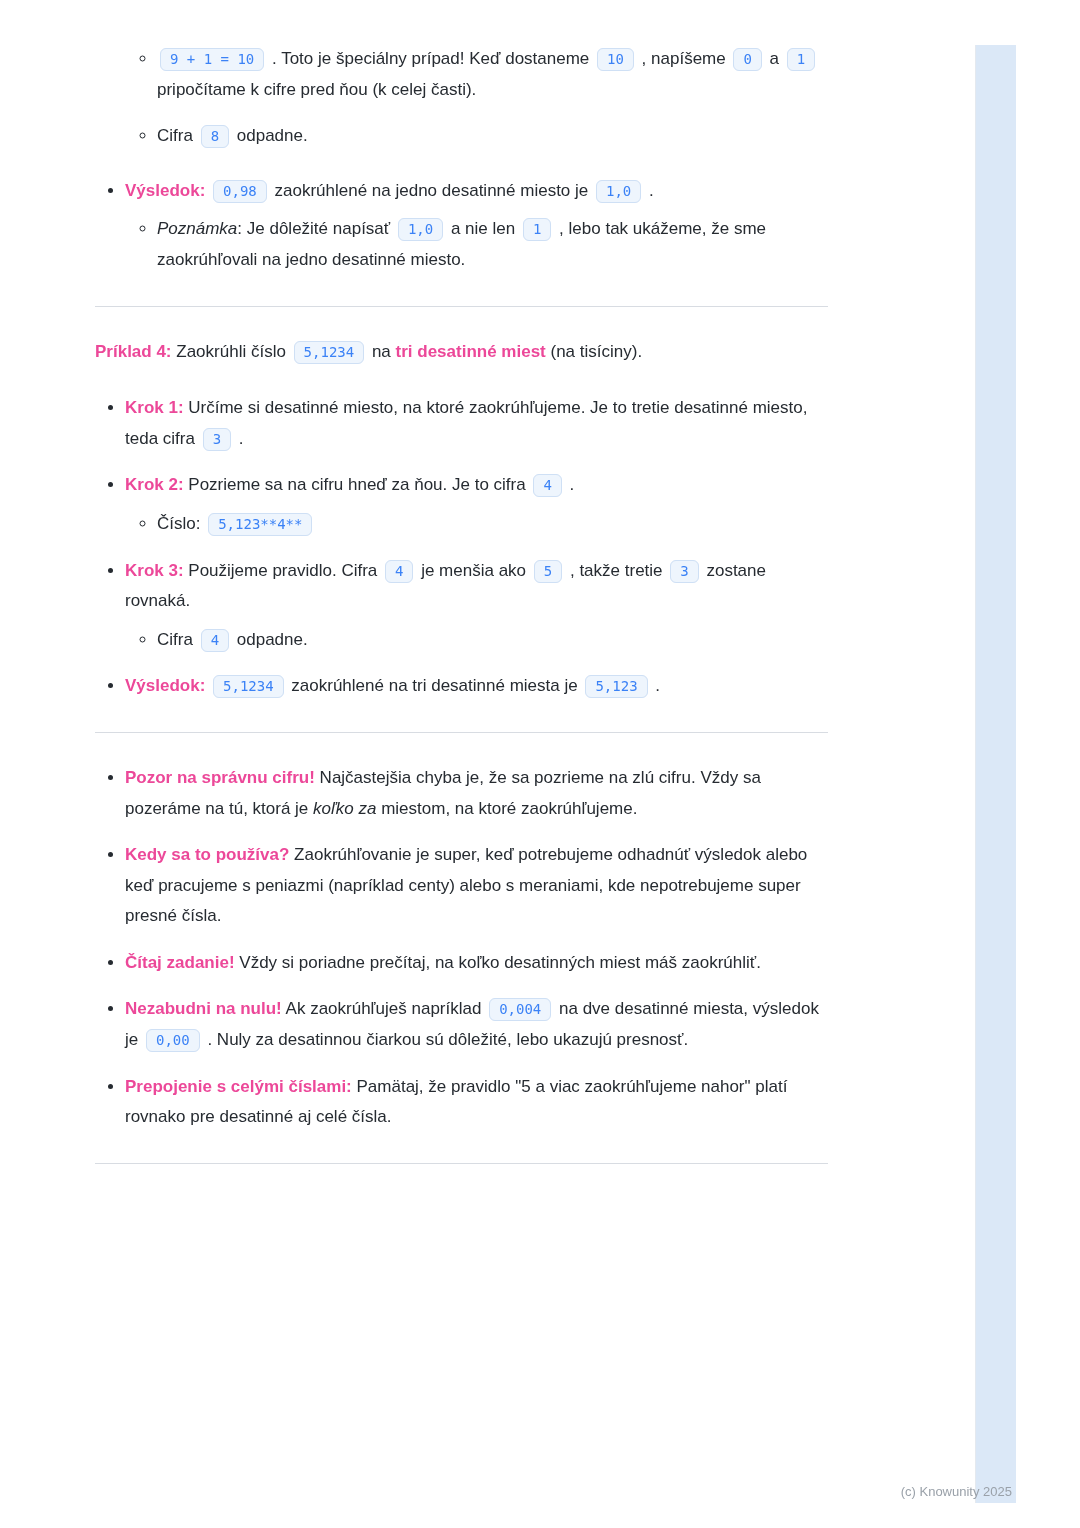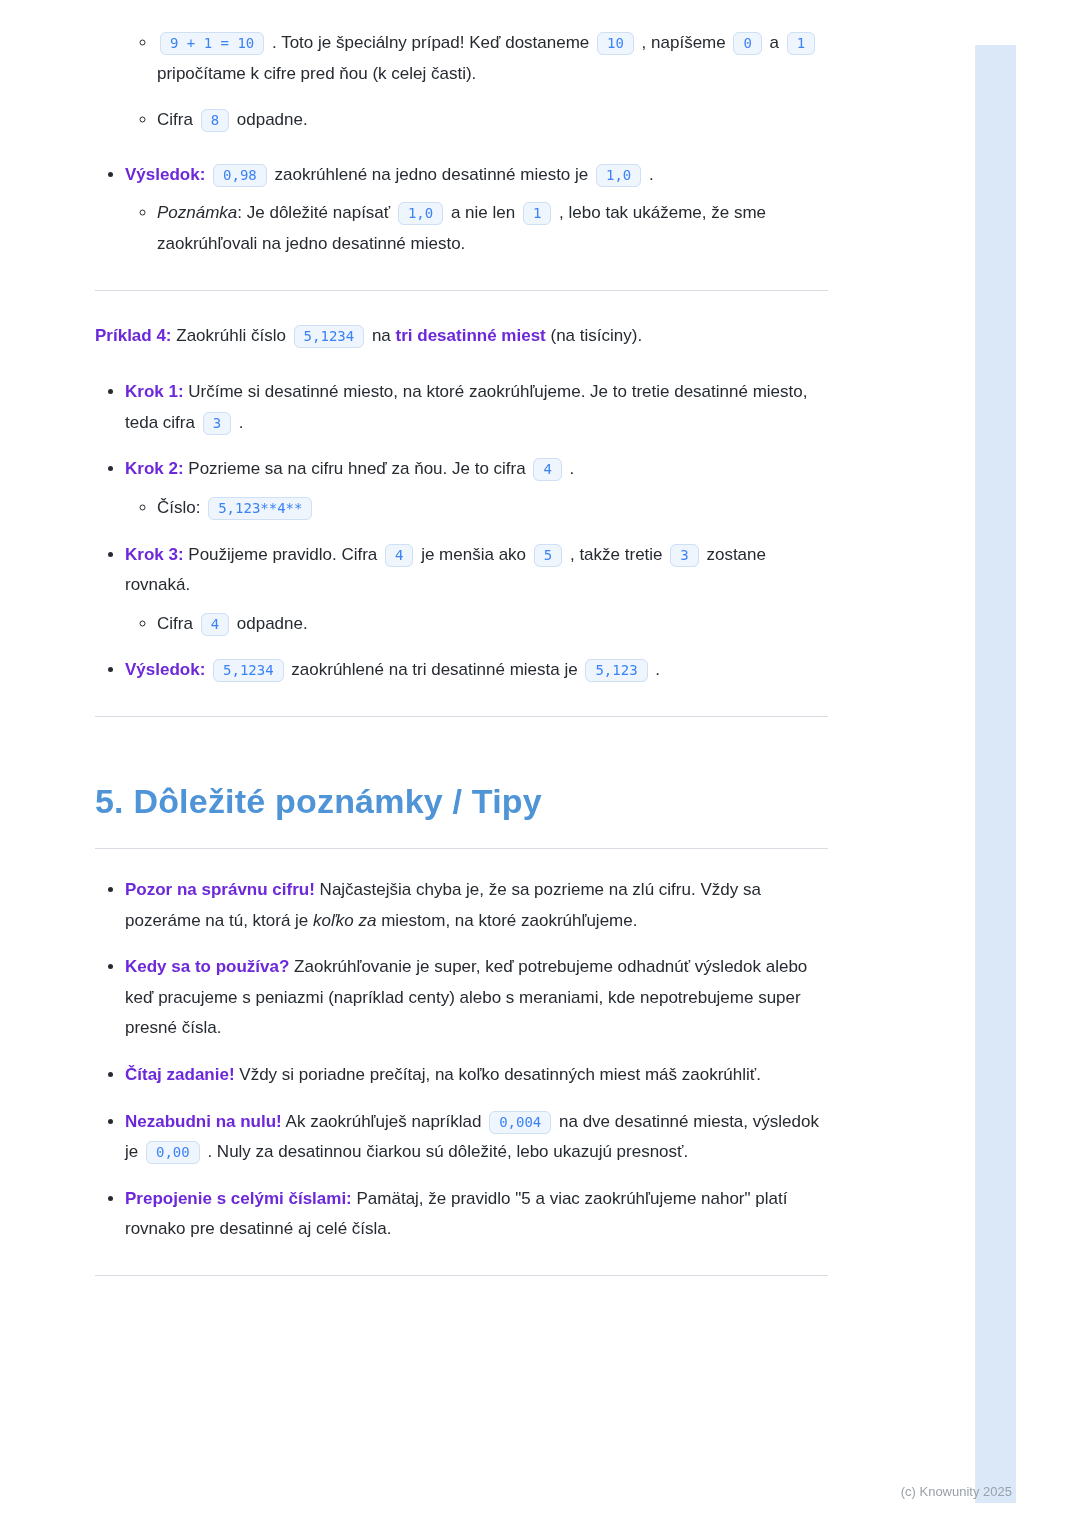--- a/index.html
+++ b/index.html
@@ -7,21 +7,21 @@
   body {
     width:1080px; height:1528px;
     font-family:"Liberation Sans","DejaVu Sans",sans-serif;
     color:#262b31;
     position:relative;
     overflow:hidden;
   }
   .page { position:relative; width:1080px; height:1528px; background:#ffffff; }
 
   .content {
-    position:absolute; left:95px; top:28px; width:733px;
+    position:absolute; left:95px; top:44px; width:733px;
     font-size:17px; line-height:1.8;
   }
 
   ul.l1 { list-style:disc outside; padding-left:30px; margin:24px 0; }
   ul.l1 > li { margin-bottom:16px; }
   ul.l2 { list-style:circle outside; padding-left:32px; margin:8px 0 0 0; }
   ul.l2 > li { margin-bottom:12px; }
   ul.l2.top { margin:0 0 20px 30px; }
   ul.l2.top > li { margin-bottom:16px; }
 
@@ -38,21 +38,21 @@
 
   code.badge {
     font-family:"DejaVu Sans Mono","Liberation Mono",monospace;
     font-size:14px; color:#3b82f6;
     background:#eef5fd; border:1px solid #cfe0f5;
     border-radius:6px; padding:2px 9px 3px;
     margin:0 3px; white-space:nowrap;
     vertical-align:baseline;
   }
 
-  strong { font-weight:700; color:#6d28d9; }
+  strong { font-weight:700; color:#ec4899; }
   em { font-style:italic; }
 
   .scroll-strip {
     position:absolute; left:975px; top:45px;
     width:41px; height:1458px;
     background:#dbe8f7;
     border-left:1px solid #e4e9ef;
   }
 
   .footer {
@@ -81,21 +81,20 @@
         <li><strong>Krok 1:</strong><span> Určíme si desatinné miesto, na ktoré zaokrúhľujeme. Je to tretie desatinné miesto, teda cifra </span><code class="badge">3</code><span> .</span></li>
         <li><strong>Krok 2:</strong><span> Pozrieme sa na cifru hneď za ňou. Je to cifra </span><code class="badge">4</code><span> .</span><ul class="l2">
             <li><span>Číslo: </span><code class="badge">5,123**4**</code></li>
           </ul></li>
         <li><strong>Krok 3:</strong><span> Použijeme pravidlo. Cifra </span><code class="badge">4</code><span> je menšia ako </span><code class="badge">5</code><span> , takže tretie </span><code class="badge">3</code><span> zostane rovnaká.</span><ul class="l2">
             <li><span>Cifra </span><code class="badge">4</code><span> odpadne.</span></li>
           </ul></li>
         <li><strong>Výsledok:</strong><span> </span><code class="badge">5,1234</code><span> zaokrúhlené na tri desatinné miesta je </span><code class="badge">5,123</code><span> .</span></li>
       </ul>
       <hr class="divider">
-      <h2 class="section-heading">5. Dôležité poznámky / Tipy</h2>
       <ul class="l1">
         <li><strong>Pozor na správnu cifru!</strong><span> Najčastejšia chyba je, že sa pozrieme na zlú cifru. Vždy sa pozeráme na tú, ktorá je </span><em>koľko za</em><span> miestom, na ktoré zaokrúhľujeme.</span></li>
         <li><strong>Kedy sa to používa?</strong><span> Zaokrúhľovanie je super, keď potrebujeme odhadnúť výsledok alebo keď pracujeme s peniazmi (napríklad centy) alebo s meraniami, kde nepotrebujeme super presné čísla.</span></li>
         <li><strong>Čítaj zadanie!</strong><span> Vždy si poriadne prečítaj, na koľko desatinných miest máš zaokrúhliť.</span></li>
         <li><strong>Nezabudni na nulu!</strong><span> Ak zaokrúhľuješ napríklad </span><code class="badge">0,004</code><span> na dve desatinné miesta, výsledok je </span><code class="badge">0,00</code><span> . Nuly za desatinnou čiarkou sú dôležité, lebo ukazujú presnosť.</span></li>
         <li><strong>Prepojenie s celými číslami:</strong><span> Pamätaj, že pravidlo "5 a viac zaokrúhľujeme nahor" platí rovnako pre desatinné aj celé čísla.</span></li>
       </ul>
       <hr class="divider">
     </div>
   <div class="scroll-strip"></div>

